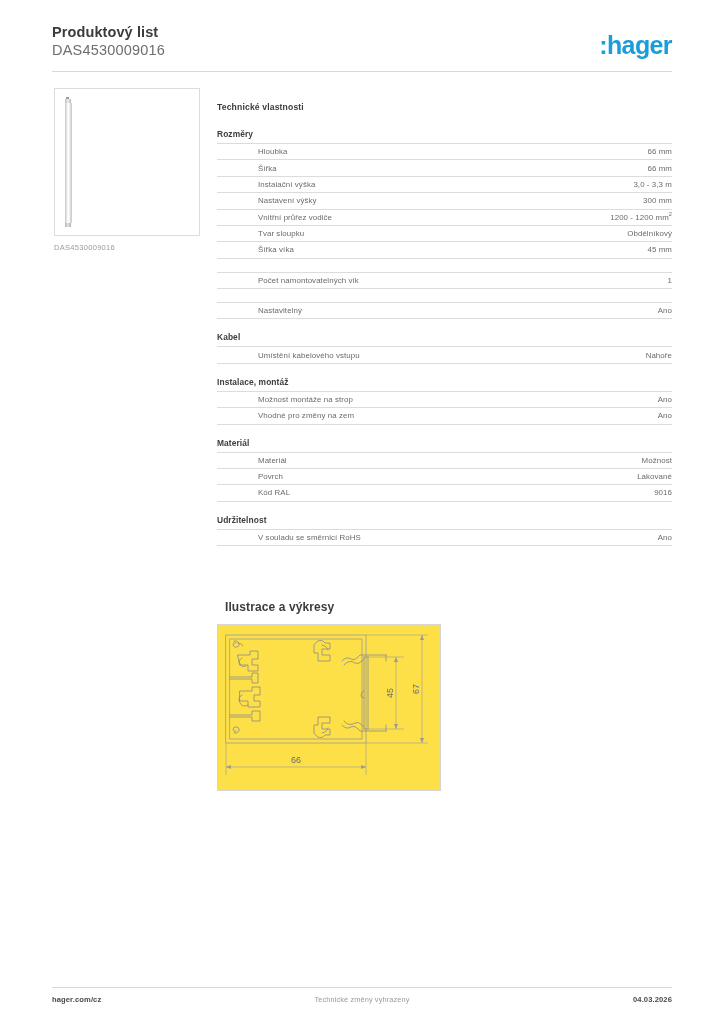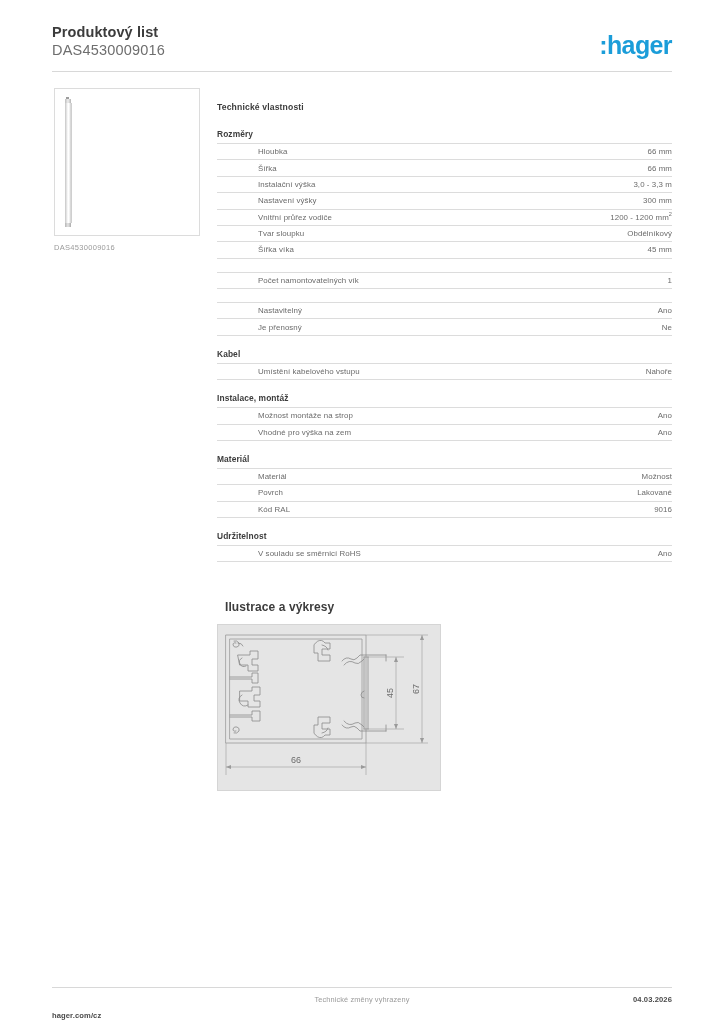--- a/index.html
+++ b/index.html
@@ -197,21 +197,21 @@
     font-weight: bold;
     color: #3c3c3c;
     letter-spacing: 0.1px;
     margin: 0 0 10px 8px;
   }
   .drawing-frame {
     width: 224px;
     height: 167px;
     border: 1px solid #d5d5d5;
     box-sizing: border-box;
-    background: #e5e5e5;
+    background: #fde047;
     position: relative;
   }
   .drawing-frame svg {
     display: block;
   }
 
   
   .footer-rule {
     position: absolute;
     left: 52px;
@@ -223,21 +223,21 @@
   .footer {
     position: absolute;
     left: 52px;
     right: 52px;
     top: 995px;
     height: 14px;
   }
   .footer-left {
     position: absolute;
     left: 0;
-    top: 16px;
+    top: 0;
     font-size: 7.6px;
     font-weight: bold;
     color: #4a4a4a;
     letter-spacing: 0.1px;
     text-align: right;
   }
   .footer-center {
     position: absolute;
     left: 0;
     right: 0;
@@ -324,24 +324,20 @@
         </div>
       </div>
     </div>
 
     <div class="group">
       <div class="rows">
         <div class="row">
           <span class="row-label">Nastavitelný</span>
           <span class="row-value">Ano</span>
         </div>
-        <div class="row">
-          <span class="row-label">Je přenosný</span>
-          <span class="row-value">Ne</span>
-        </div>
       </div>
     </div>
 
     <div class="group">
       <div class="group-title">Kabel</div>
       <div class="rows">
         <div class="row">
           <span class="row-label">Umístění kabelového vstupu</span>
           <span class="row-value">Nahoře</span>
         </div>
@@ -349,21 +345,21 @@
     </div>
 
     <div class="group">
       <div class="group-title">Instalace, montáž</div>
       <div class="rows">
         <div class="row">
           <span class="row-label">Možnost montáže na strop</span>
           <span class="row-value">Ano</span>
         </div>
         <div class="row">
-          <span class="row-label">Vhodné pro výška na zem</span>
+          <span class="row-label">Vhodné pro změny na zem</span>
           <span class="row-value">Ano</span>
         </div>
       </div>
     </div>
 
     <div class="group">
       <div class="group-title">Materiál</div>
       <div class="rows">
         <div class="row">
           <span class="row-label">Materiál</span>

